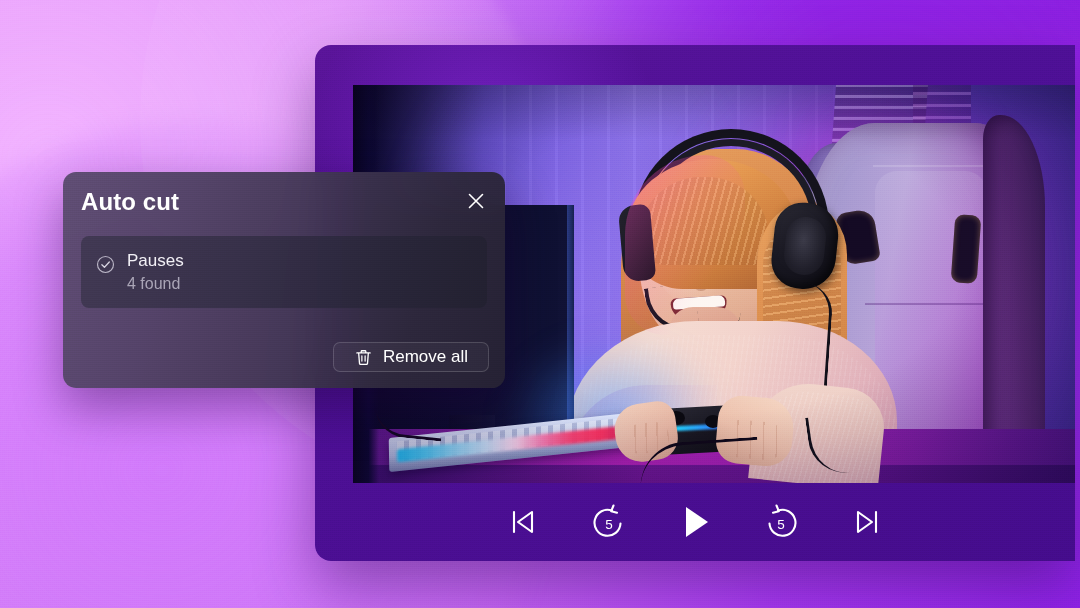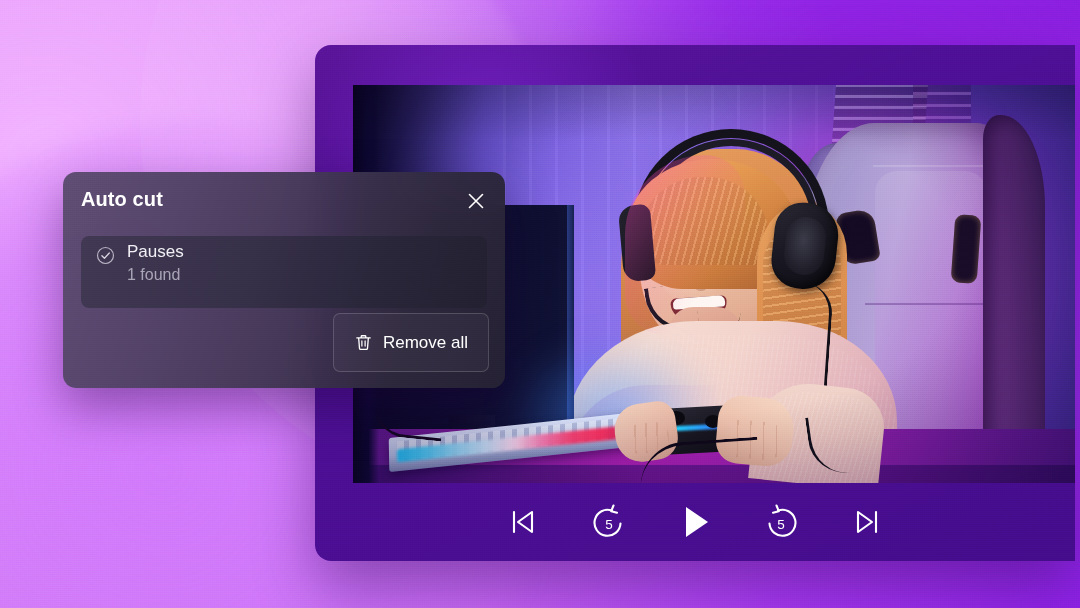--- a/index.html
+++ b/index.html
@@ -520,21 +520,21 @@
     background:
       linear-gradient(108deg, rgba(90,74,110,0.96) 0%, rgba(78,64,98,0.96) 26%, rgba(62,52,80,0.96) 54%, rgba(46,40,60,0.97) 78%, rgba(38,34,52,0.97) 100%);
     box-shadow: 0 20px 48px rgba(30,2,60,0.40);
     backdrop-filter: blur(14px);
     overflow: hidden;
   }
   .card-title {
     position: absolute;
     left: 18px;
     top: 16px;
-    font-size: 20px;
+    font-size: 24px;
     font-weight: bold;
     color: #ffffff;
     letter-spacing: 0.1px;
   }
   .card-close {
     position: absolute;
     right: 12px;
     top: 12px;
     width: 34px;
     height: 34px;
@@ -547,21 +547,21 @@
   .item {
     position: absolute;
     left: 18px;
     top: 64px;
     width: 406px;
     height: 72px;
     border-radius: 8px;
     background: linear-gradient(105deg, rgba(62,54,80,0.92) 0%, rgba(52,46,70,0.92) 40%, rgba(40,37,56,0.94) 75%, rgba(34,32,48,0.94) 100%);
     display: flex;
     align-items: flex-start;
-    padding: 7px 0 0 15px;
+    padding: 16px 0 0 15px;
     box-sizing: border-box;
   }
   .item-check {
     width: 19px;
     height: 19px;
     margin-top: 3px;
     margin-right: 12px;
     flex: none;
   }
   .item-label {
@@ -583,21 +583,21 @@
     display: flex;
     justify-content: flex-end;
     align-items: center;
     gap: 14px;
   }
   .btn {
     display: flex;
     align-items: center;
     justify-content: center;
     gap: 10px;
-    height: 59px;
+    height: 30px;
     border-radius: 7px;
     font-size: 17px;
     cursor: pointer;
     box-sizing: border-box;
   }
   .btn-ghost {
     padding: 0 20px;
     color: #ffffff;
     background: rgba(255,255,255,0.035);
     border: 1px solid rgba(255,255,255,0.16);
@@ -749,21 +749,21 @@
       </svg>
     </div>
 
     <div class="item">
       <svg class="item-check" viewBox="0 0 20 20" fill="none">
         <circle cx="10" cy="10" r="8.4" stroke="#b8b3c4" stroke-width="1.25"></circle>
         <path d="M6.2 10.2 L8.9 12.9 L14 7.4" stroke="#d7d3e0" stroke-width="1.35" stroke-linecap="round" stroke-linejoin="round" fill="none"></path>
       </svg>
       <div>
         <div class="item-label">Pauses</div>
-        <div class="item-sub">1 found</div>
+        <div class="item-sub">4 found</div>
       </div>
     </div>
 
     <div class="card-actions">
 
       <div class="btn btn-ghost">
         <svg width="19" height="19" viewBox="0 0 20 20" fill="none">
           <path d="M3 5.2 H17" stroke="#ffffff" stroke-width="1.4" stroke-linecap="round"></path>
           <path d="M7.6 5.2 V3.6 Q7.6 2.9 8.3 2.9 H11.7 Q12.4 2.9 12.4 3.6 V5.2" stroke="#ffffff" stroke-width="1.4" fill="none" stroke-linejoin="round"></path>
           <path d="M4.9 5.2 L5.8 16.2 Q5.9 17.2 6.9 17.2 H13.1 Q14.1 17.2 14.2 16.2 L15.1 5.2" stroke="#ffffff" stroke-width="1.4" fill="none" stroke-linejoin="round"></path>

